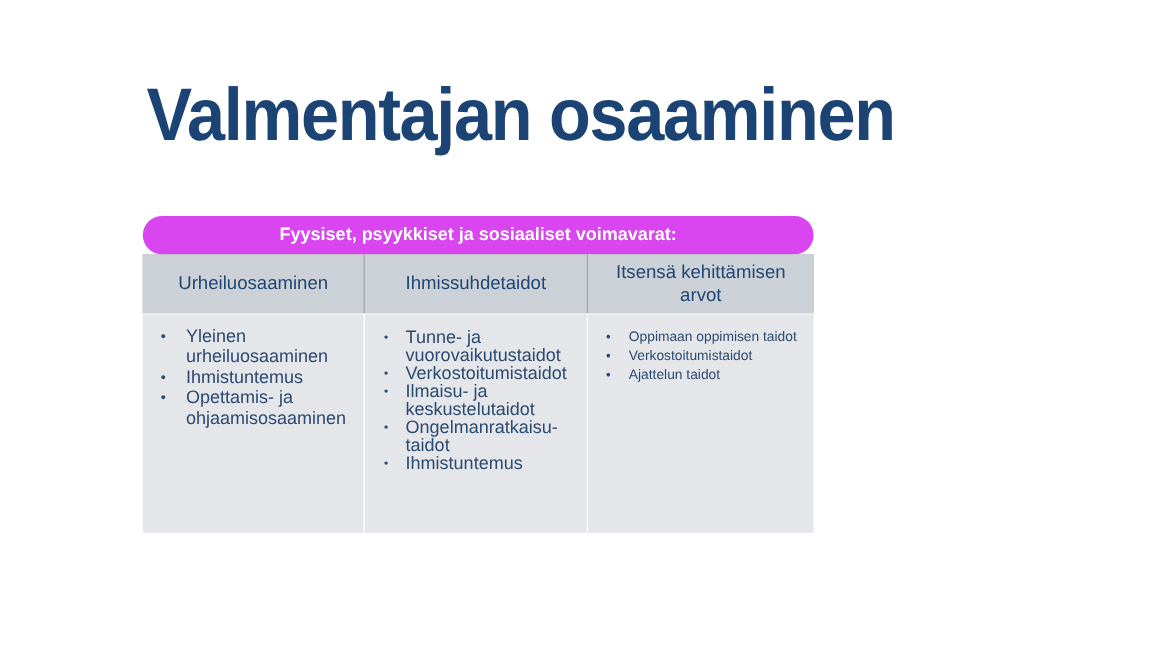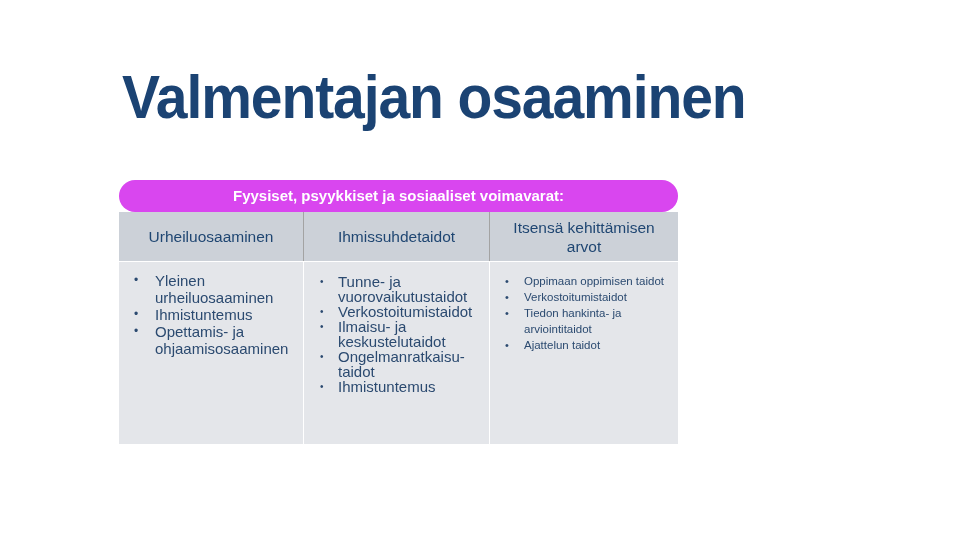--- a/index.html
+++ b/index.html
@@ -157,19 +157,18 @@
         <li>Ilmaisu-  ja keskustelutaidot</li>
         <li>Ongelmanratkaisu-taidot</li>
         <li>Ihmistuntemus</li>
       </ul>
     </div>
 
     <div class="body-cell c3">
       <ul class="bullets">
         <li>Oppimaan oppimisen taidot</li>
         <li>Verkostoitumistaidot</li>
-        <li>Tiedon hankinta- ja arviointitaidot</li>
         <li>Ajattelun  taidot</li>
       </ul>
     </div>
 
   </div>
 </div>
 
 </body></html>

